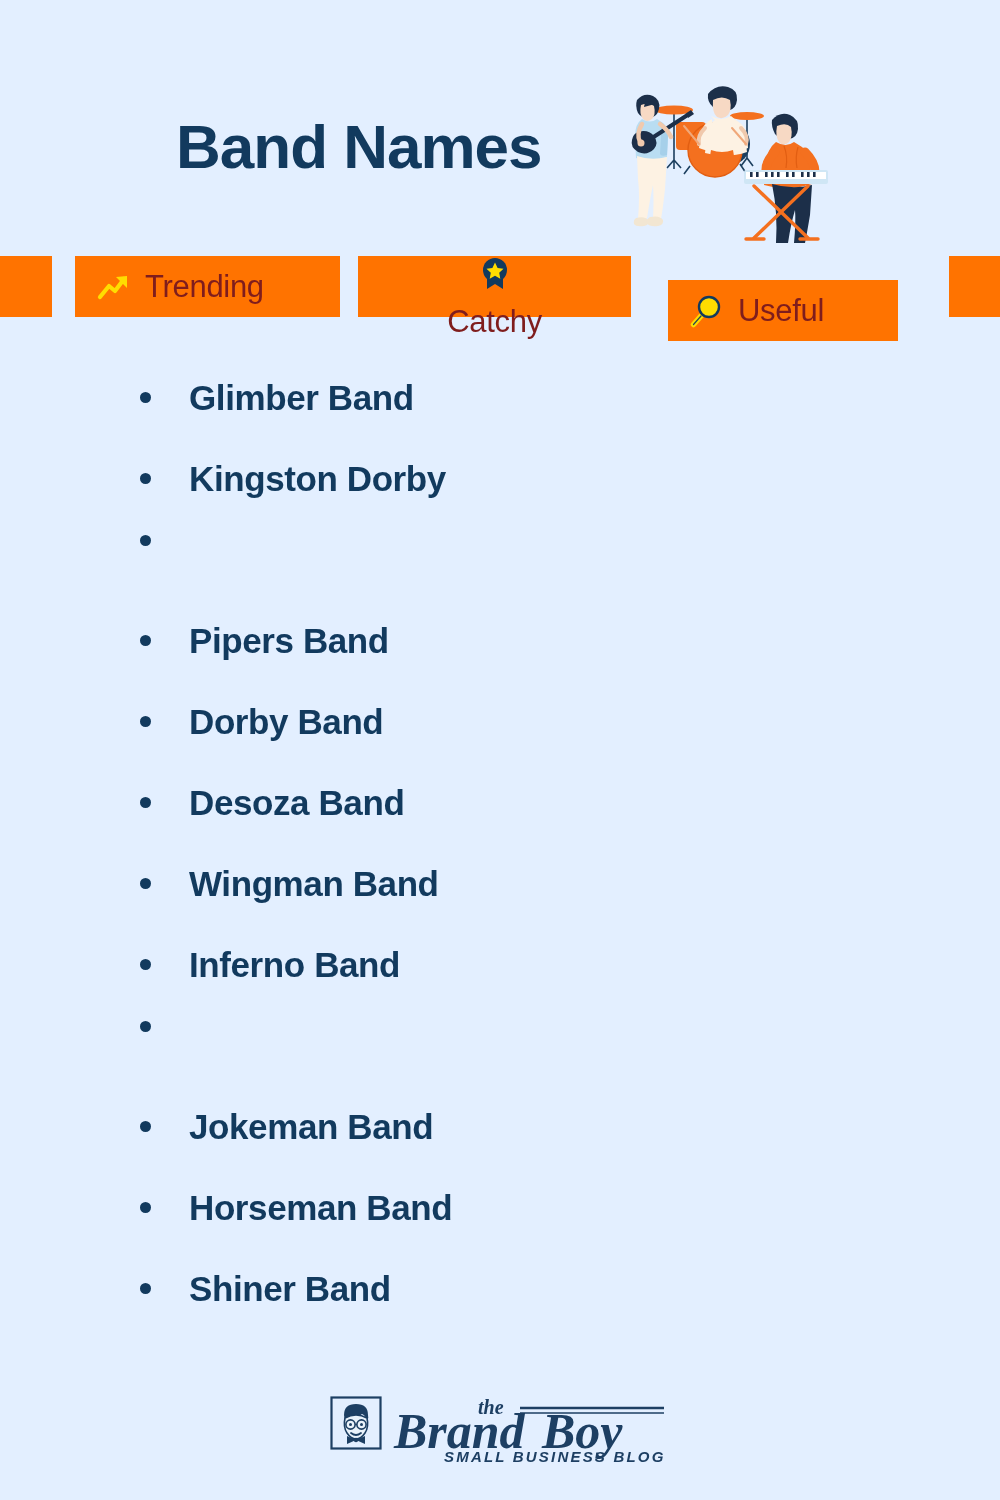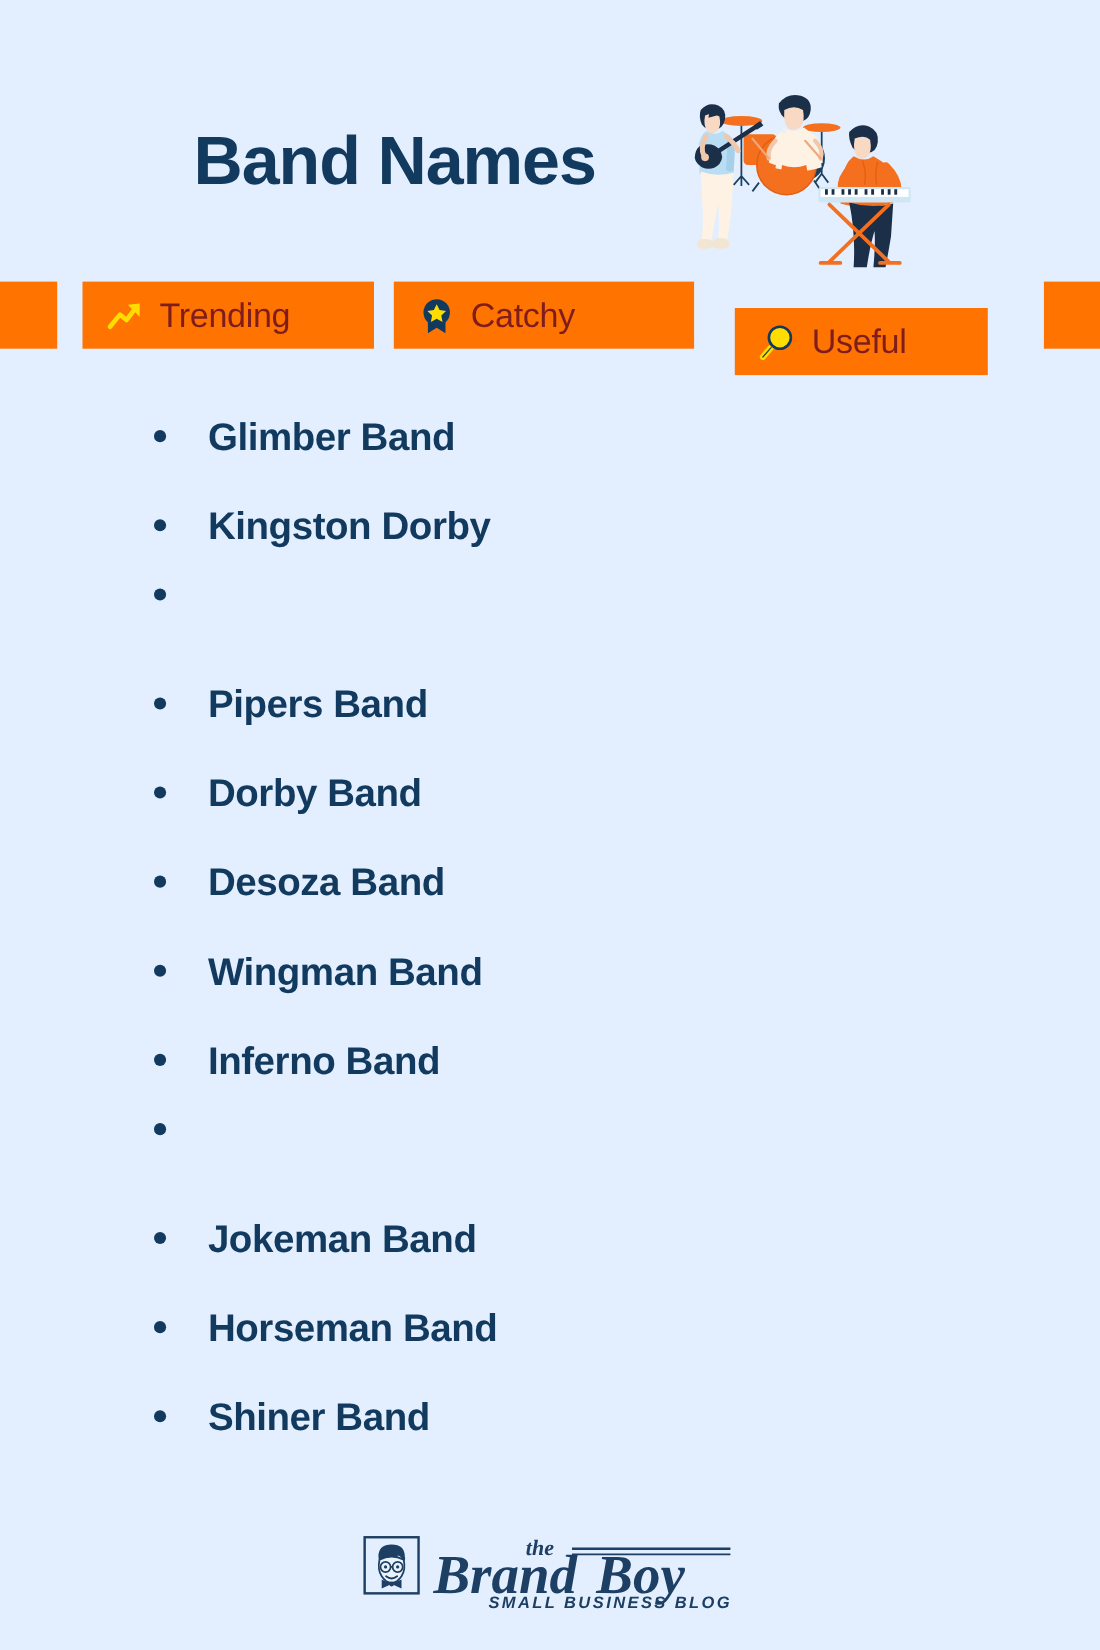--- a/index.html
+++ b/index.html
@@ -30,21 +30,21 @@
   .badge {
     position:absolute; top:0; height:61px; background:#ff7300;
     display:flex; align-items:center; gap:14px; padding:0 22px;
   }
   .badge-label {
     color:#7f1d1d; font-size:31px; font-weight:normal; letter-spacing:-0.3px;
     white-space:nowrap;
   }
   .badge-icon { width:34px; height:34px; flex:0 0 34px; display:block; }
   .b-trending { left:75px; width:265px; }
-  .b-catchy   { left:358px; width:273px; }
+  .b-catchy   { left:358px; width:273px;flex-direction:column; }
   .b-useful   { left:668px; width:230px;margin-top:24px; }
 
   
   .lists {
     position:absolute; left:0; top:380px; width:1000px;
     display:flex;
   }
   .col { width:500px; }
   .col-left  { padding-left:140px; }
   .col-right { padding-left:530px; }

